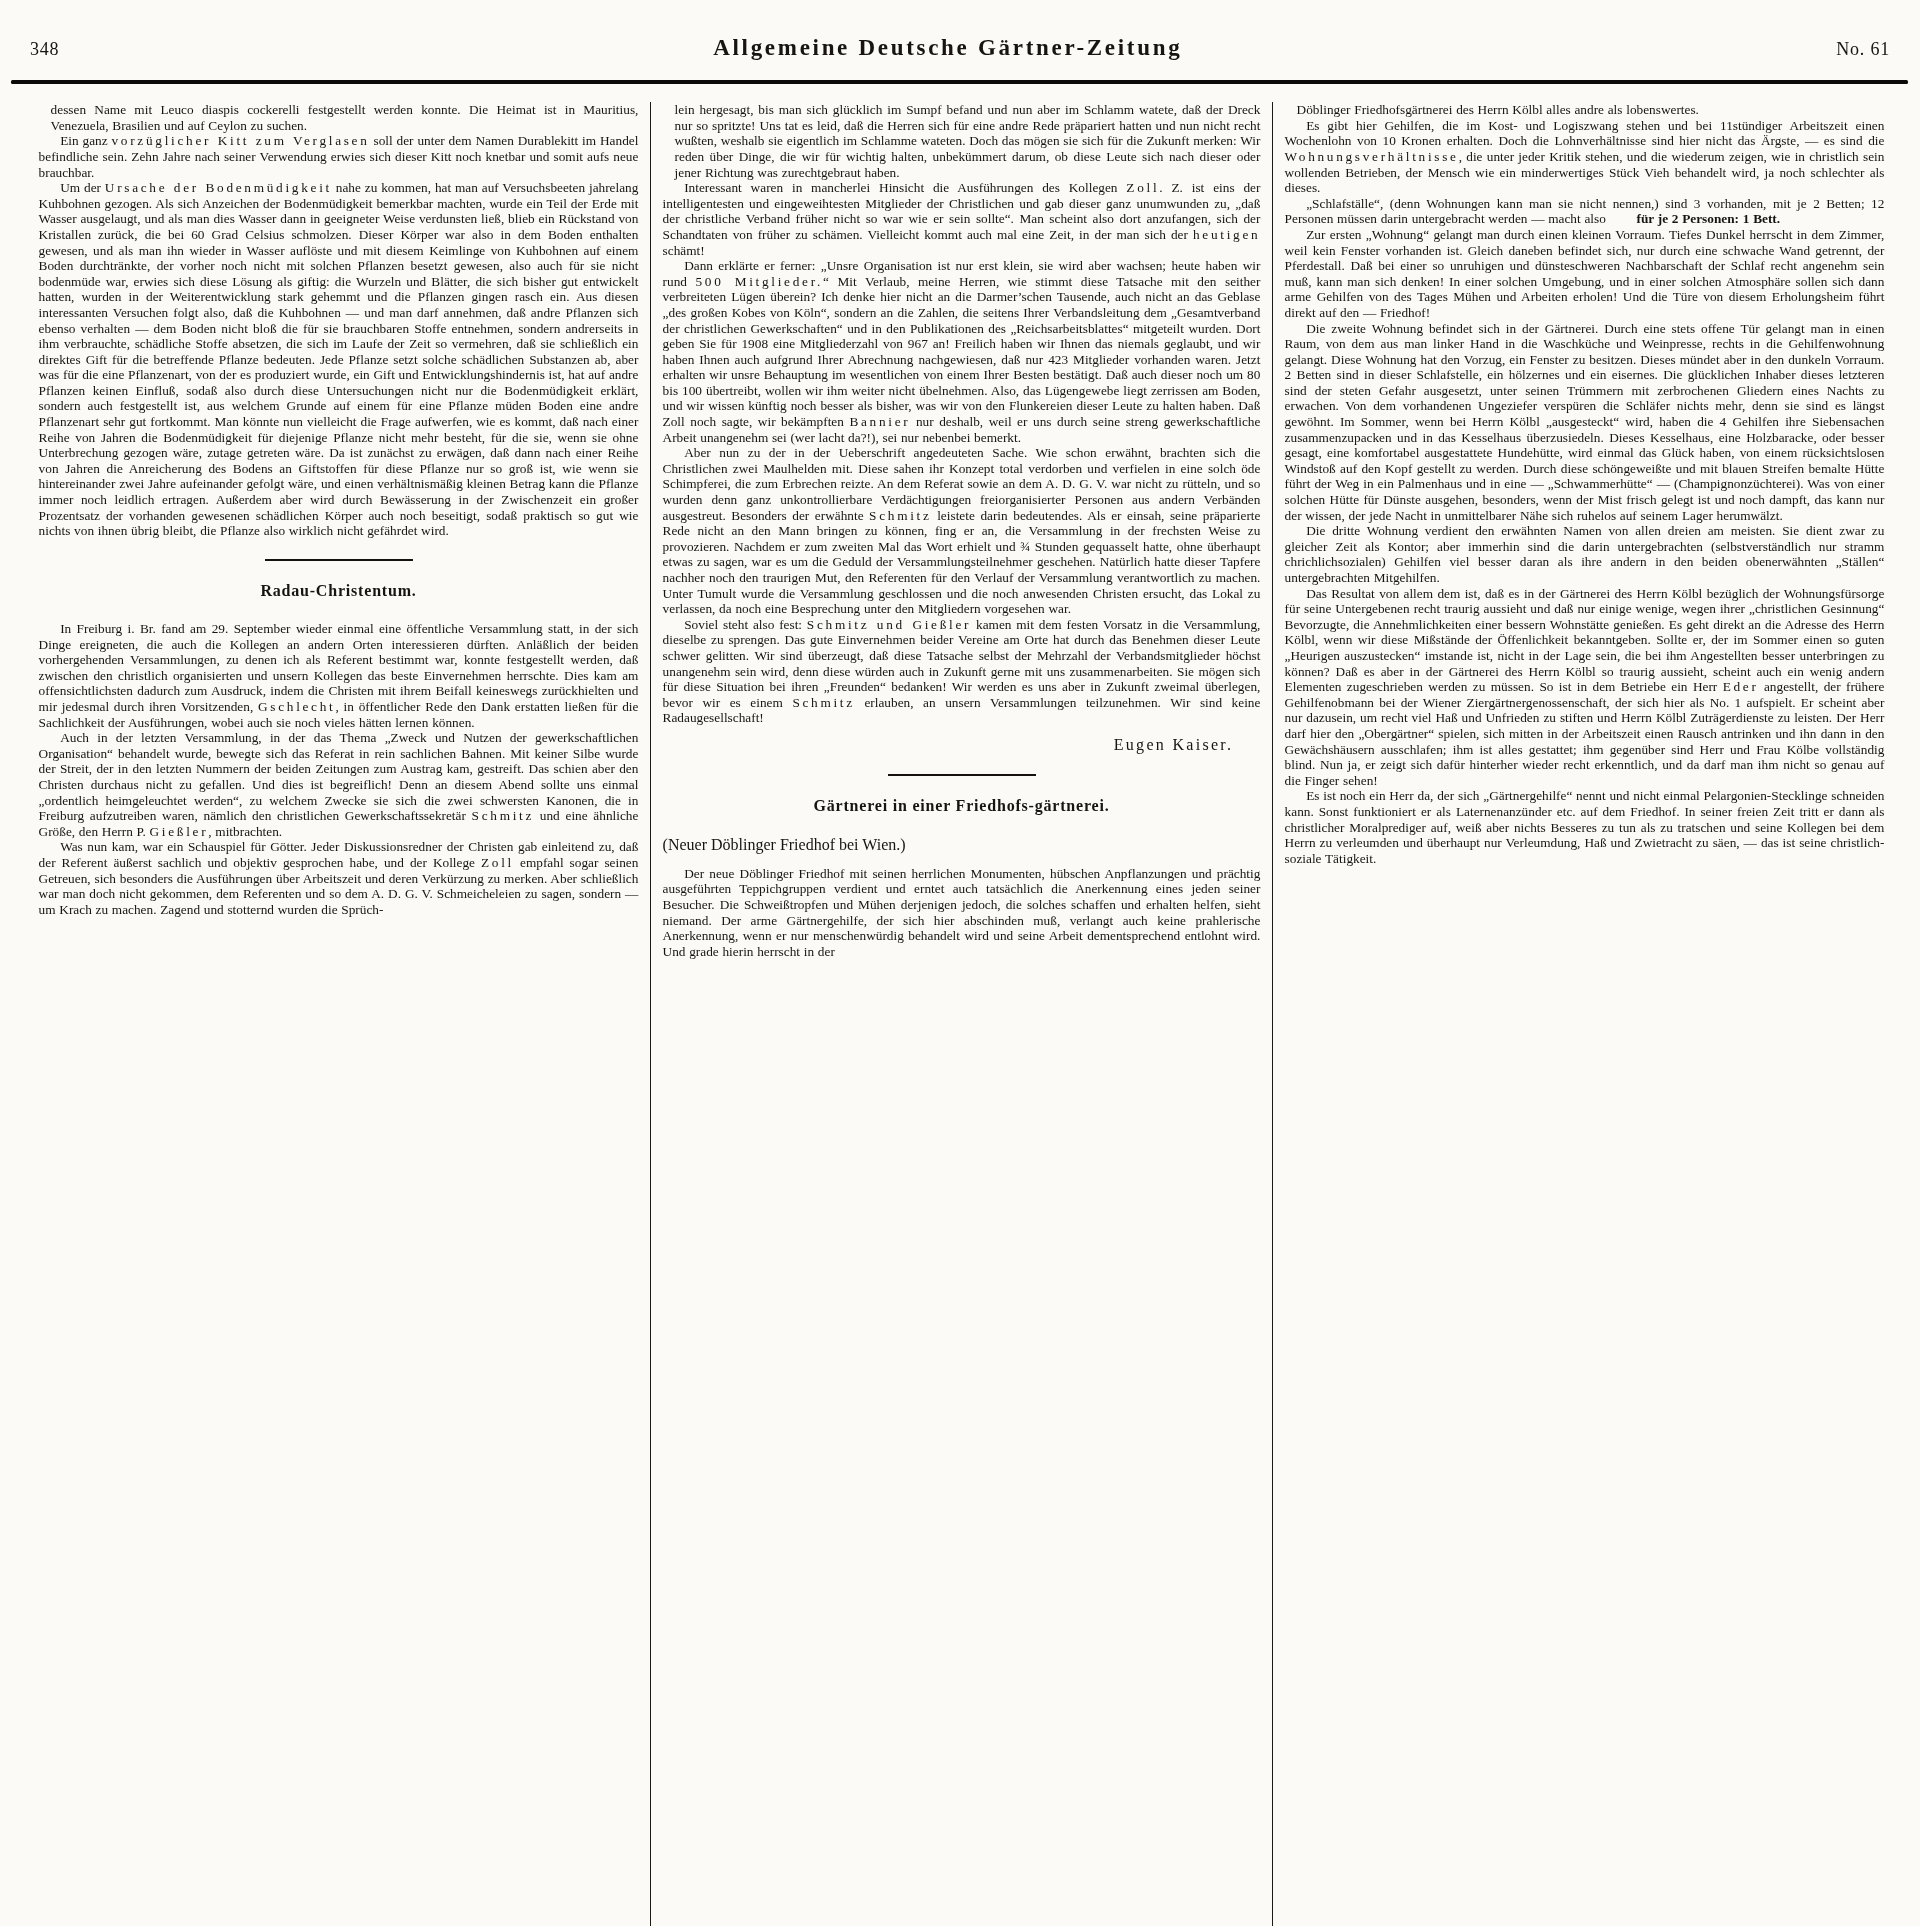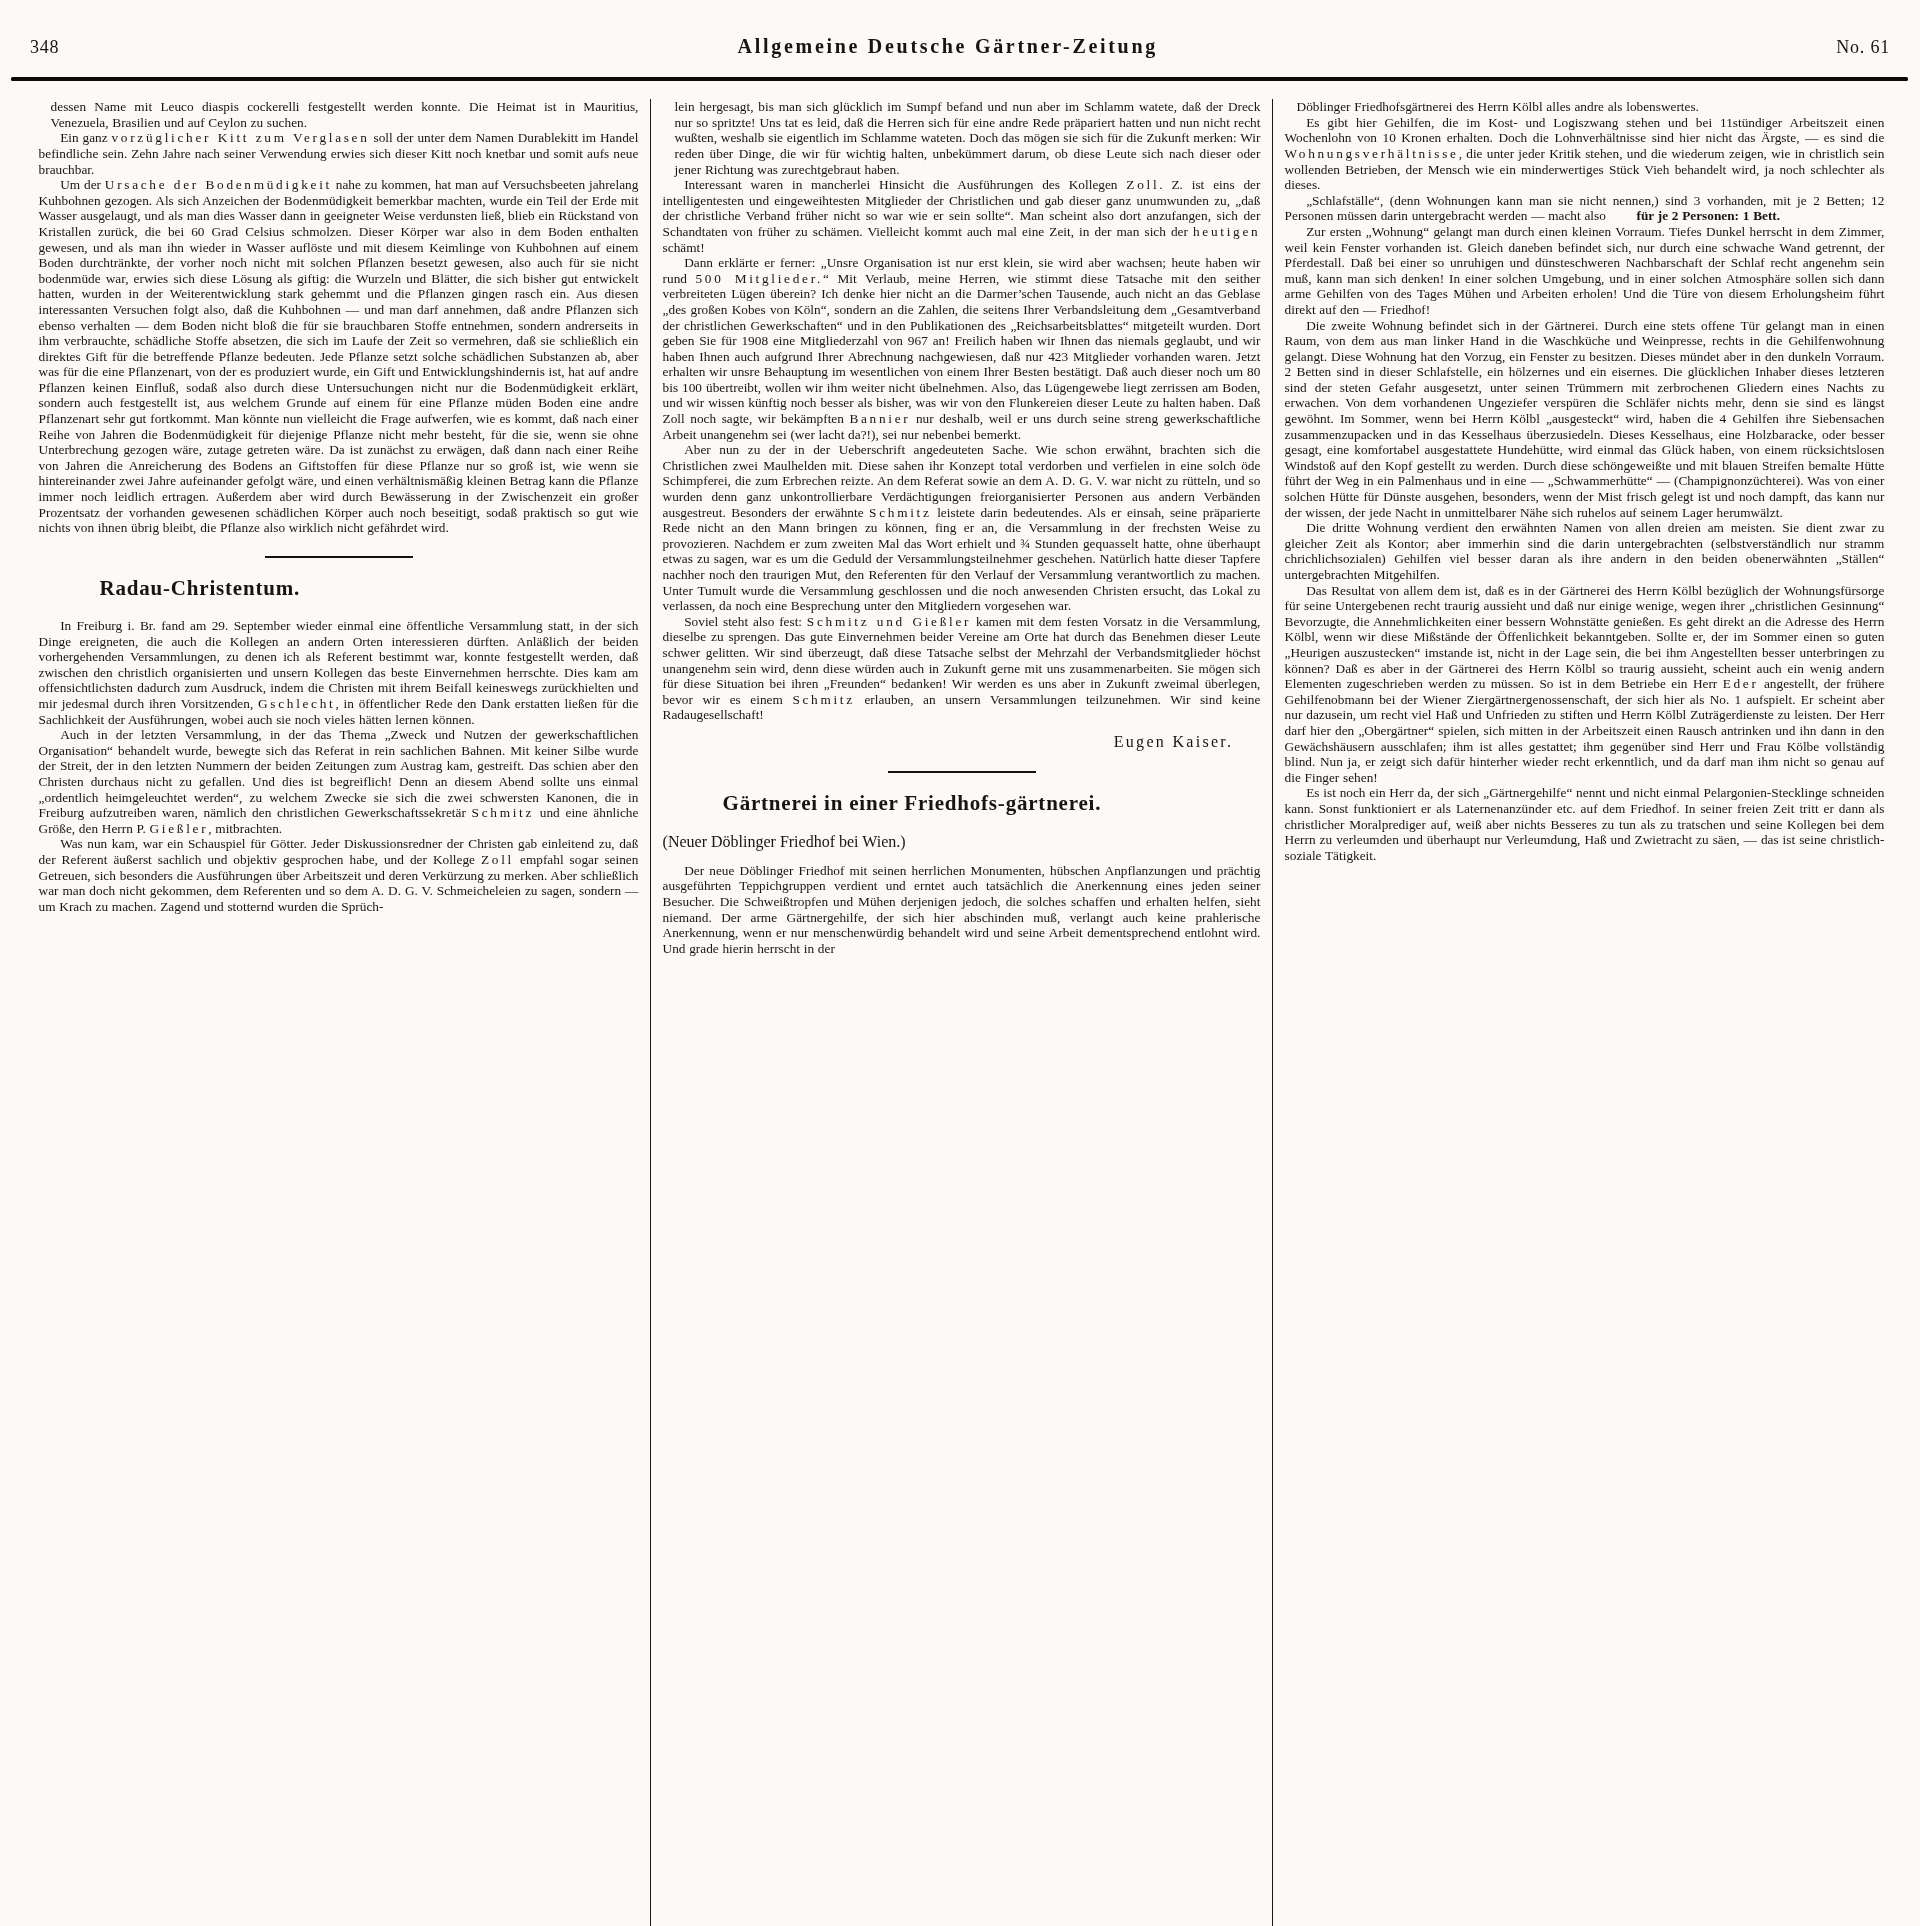--- a/index.html
+++ b/index.html
@@ -15,21 +15,21 @@
 
   
   .masthead-row {
     display: flex;
     justify-content: flex-start;
     align-items: baseline;
     margin: 35px 30px 0 30px;
   }
   .page-number { font-size: 18px; letter-spacing: 0.8px; }
   .masthead-title {
-    font-size: 20px;
+    font-size: 23px;
     font-weight: bold;
     letter-spacing: 2.7px;
     text-align: center;
     flex: 1 1 auto;
   }
   .issue-number { font-size: 18px; letter-spacing: 0.8px; }
   .header-rule {
     height: 4.2px;
     background: #0c0b09;
     margin: 18.5px 12.3px 0 10.8px;
@@ -60,22 +60,23 @@
     margin: 0;
     hyphens: auto;
     -webkit-hyphens: auto;
     word-spacing: 0.4px;
   }
   .body-para.noindent { text-indent: 0; margin-left: 12px; }
   .em { letter-spacing: 2.7px; }
   .bold { font-weight: bold; padding-left: 27px; }
 
   .article-heading {
-    font-size: 21px;
+    font-size: 16px;
     font-weight: bold;
+    text-align: center;
     letter-spacing: 0.8px;
     line-height: 28.5px;
     max-width: 478px;
     margin: 15.4px auto 16px auto;
   }
   .subheading {
     font-size: 16px;
     text-align: left;
     margin: 0 0 11.6px 0;
   }

